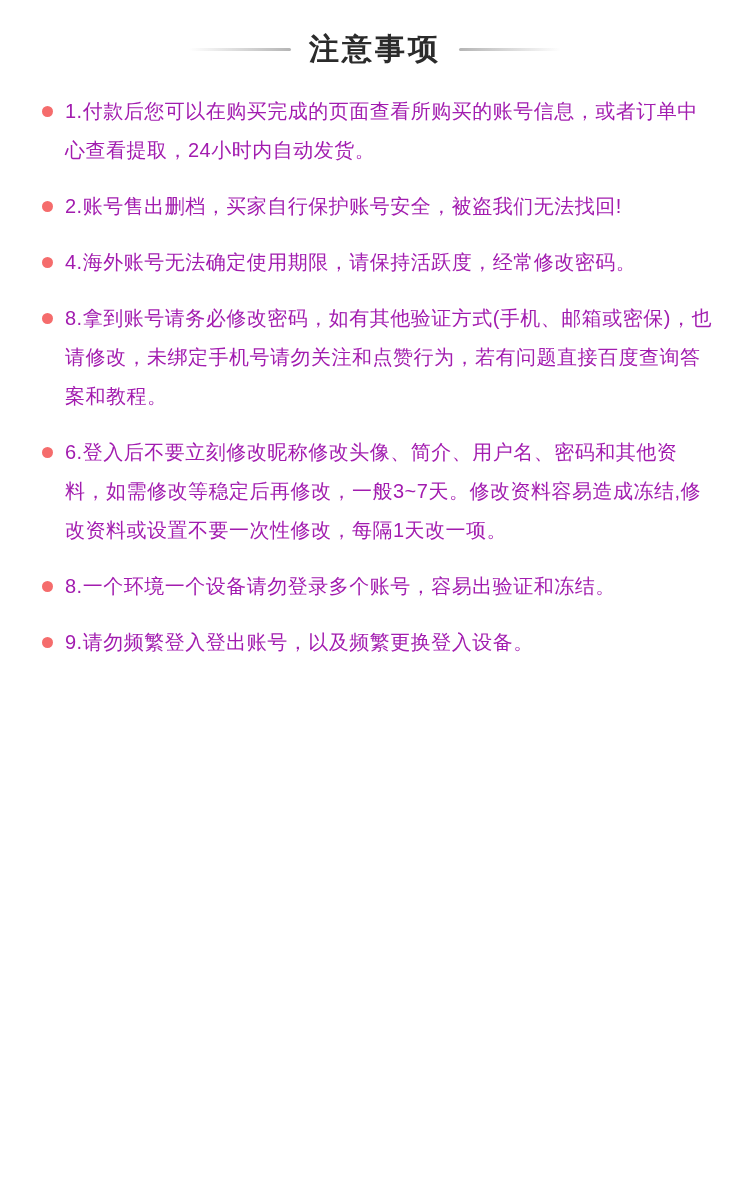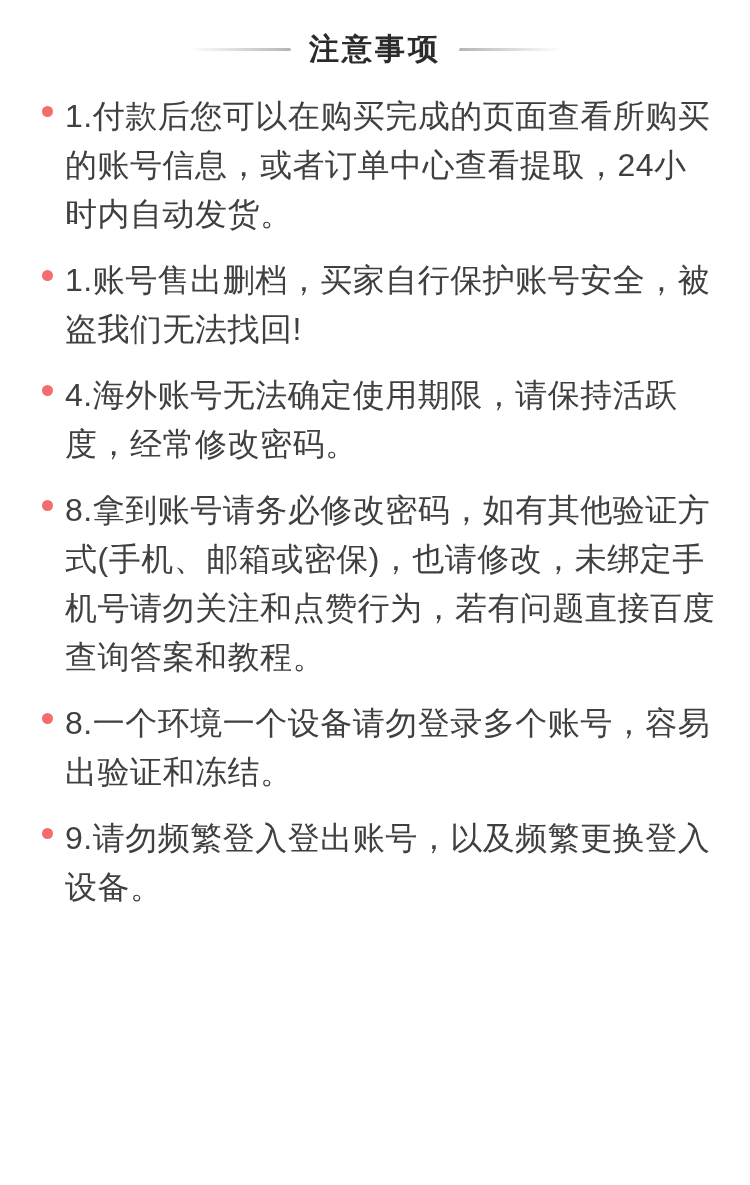--- a/index.html
+++ b/index.html
@@ -38,23 +38,23 @@
     line-height: 42px;
     font-weight: 700;
     color: #2b2b2b;
     letter-spacing: 3px;
   }
   .notice-list {
     padding: 22px 35px 10px 65px;
   }
   .notice-item {
     position: relative;
-    font-size: 32px;
-    line-height: 49px;
-    color: #404040;
+    font-size: 20px;
+    line-height: 39px;
+    color: #a21caf;
     margin-bottom: 17px;
     letter-spacing: 0.5px;
     word-break: break-all;
   }
   .bullet-dot {
     position: absolute;
     left: -23px;
     top: 14px;
     width: 11px;
     height: 11px;
@@ -71,29 +71,33 @@
   <span class="divider-line right"></span>
 </div>
 
 <div class="notice-list">
   <div class="notice-item">
     <span class="bullet-dot"></span>
     <span>1.付款后您可以在购买完成的页面查看所购买的账号信息，或者订单中心查看提取，24小时内自动发货。</span>
   </div>
   <div class="notice-item">
     <span class="bullet-dot"></span>
-    <span>1.账号售出删档，买家自行保护账号安全，被盗我们无法找回!</span>
+    <span>2.账号售出删档，买家自行保护账号安全，被盗我们无法找回!</span>
   </div>
   <div class="notice-item">
     <span class="bullet-dot"></span>
     <span>4.海外账号无法确定使用期限，请保持活跃度，经常修改密码。</span>
   </div>
   <div class="notice-item">
     <span class="bullet-dot"></span>
     <span>8.拿到账号请务必修改密码，如有其他验证方式(手机、邮箱或密保)，也请修改，未绑定手机号请勿关注和点赞行为，若有问题直接百度查询答案和教程。</span>
+  </div>
+  <div class="notice-item">
+    <span class="bullet-dot"></span>
+    <span>6.登入后不要立刻修改昵称修改头像、简介、用户名、密码和其他资料，如需修改等稳定后再修改，一般3~7天。修改资料容易造成冻结,修改资料或设置不要一次性修改，每隔1天改一项。</span>
   </div>
   <div class="notice-item">
     <span class="bullet-dot"></span>
     <span>8.一个环境一个设备请勿登录多个账号，容易出验证和冻结。</span>
   </div>
   <div class="notice-item">
     <span class="bullet-dot"></span>
     <span>9.请勿频繁登入登出账号，以及频繁更换登入设备。</span>
   </div>
 

